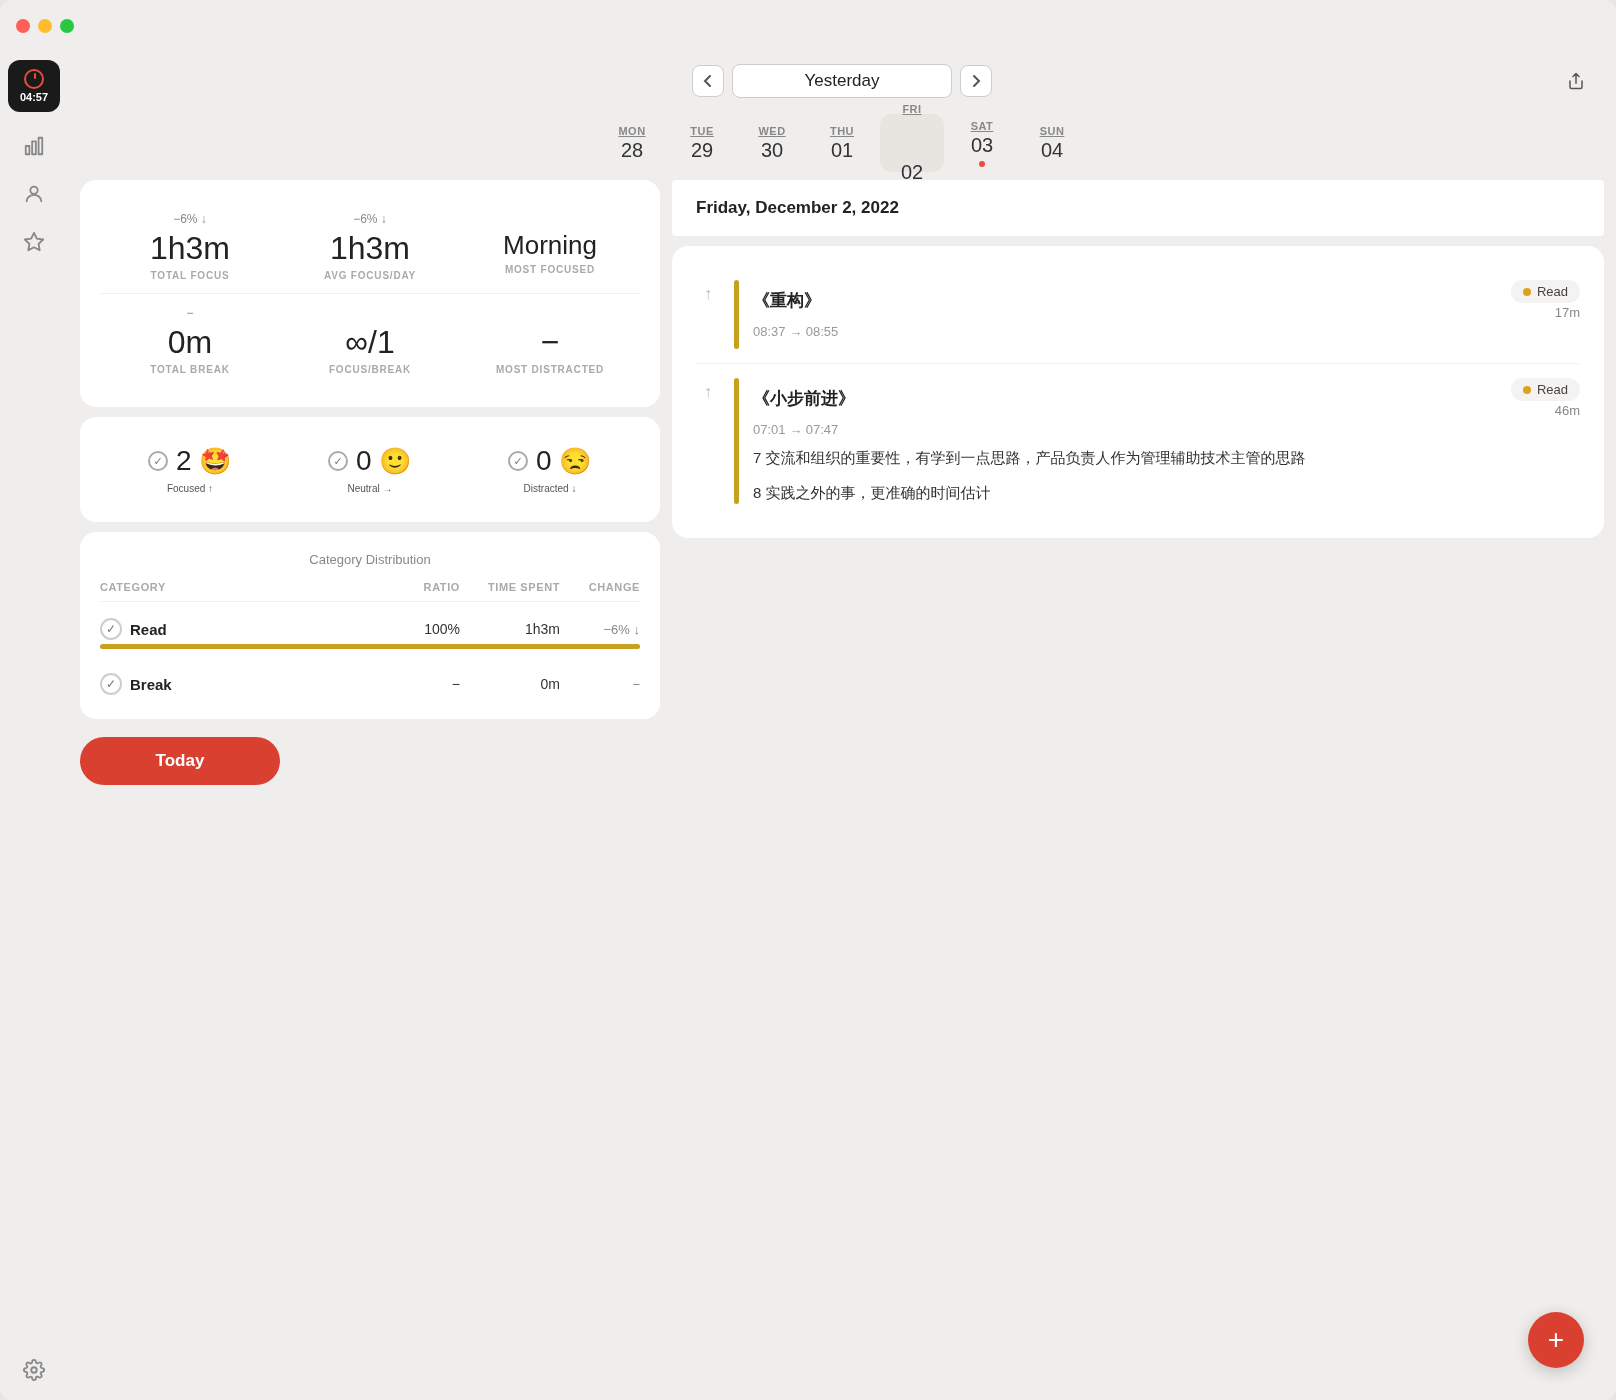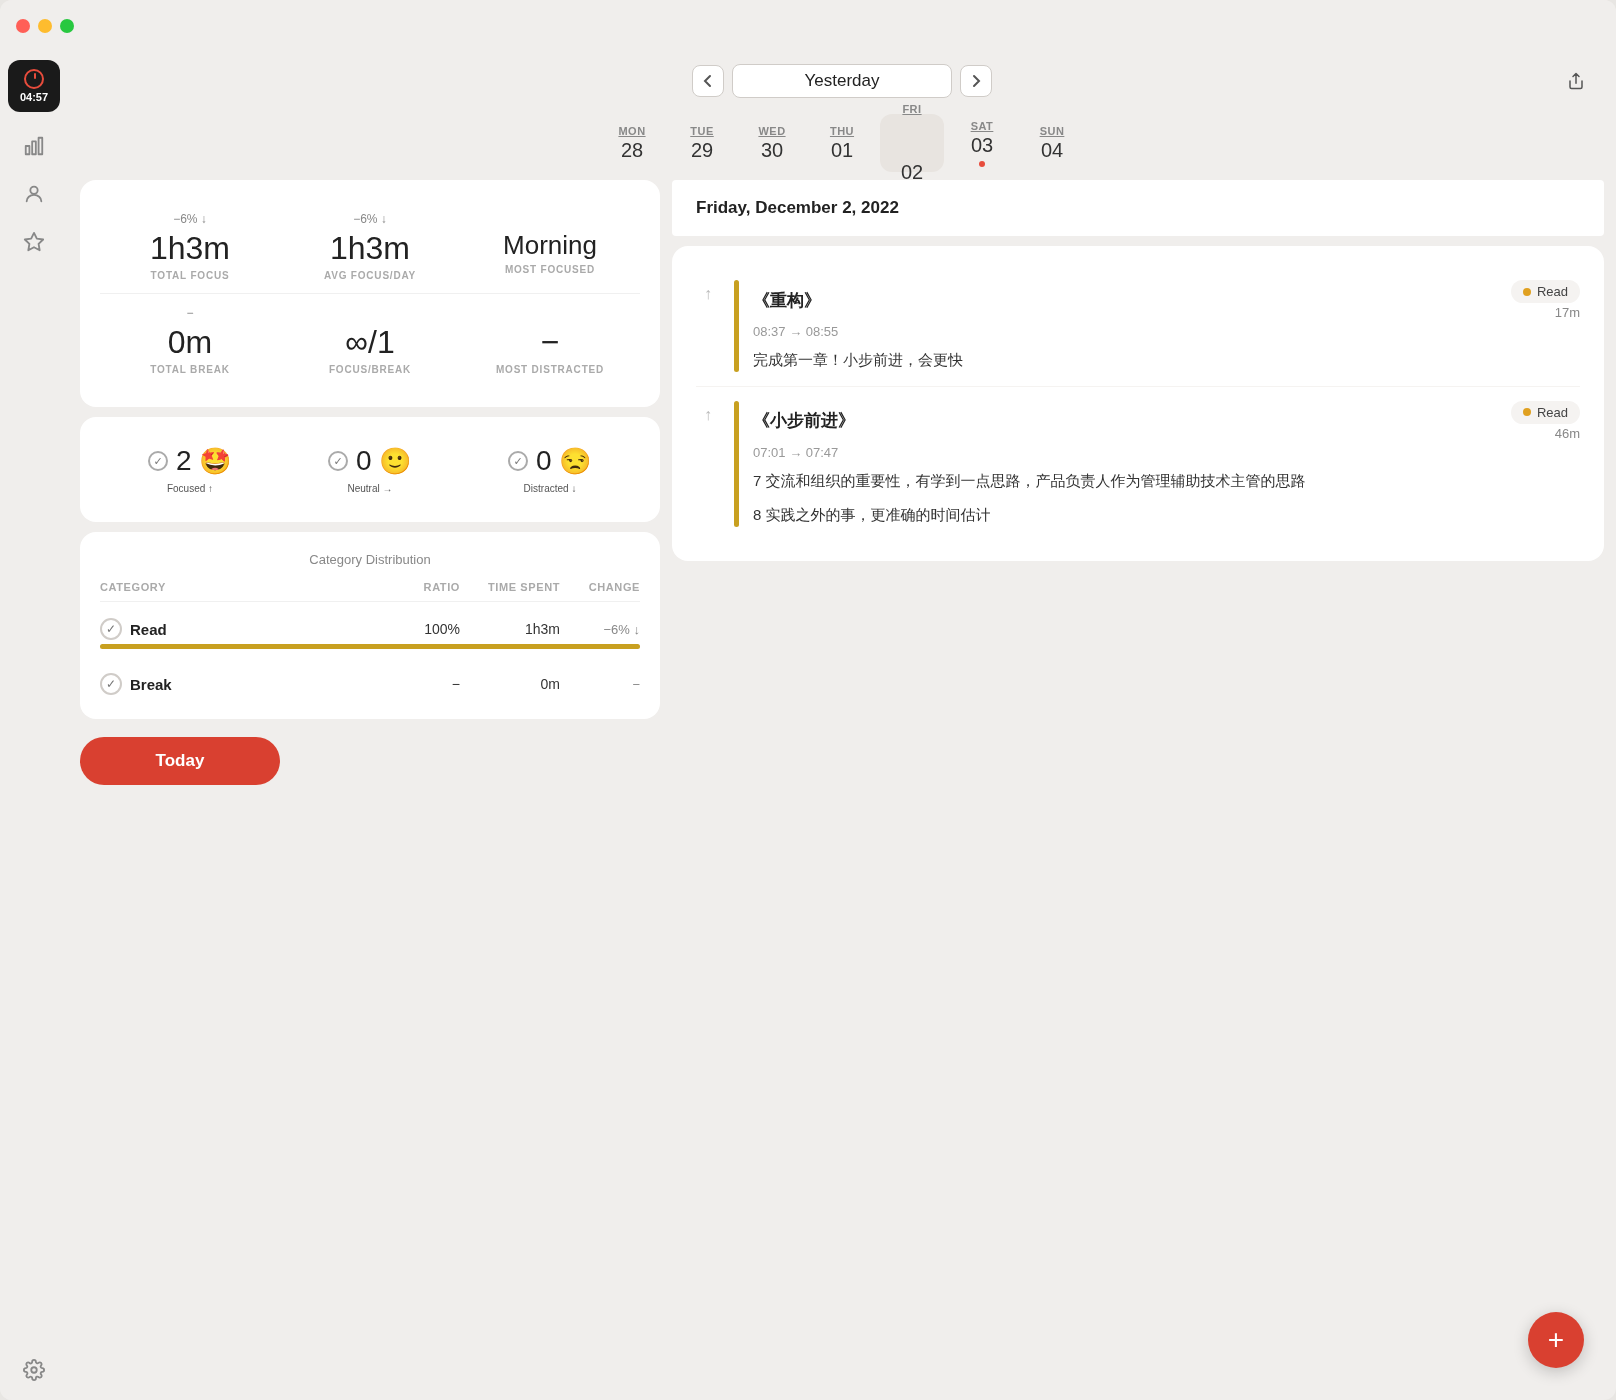--- a/index.html
+++ b/index.html
@@ -812,21 +812,20 @@
                   <span class="session-title">《重构》</span>
                   <div style="display:flex; flex-direction:column; align-items:flex-end;">
                     <div class="session-tag">
                       <div class="session-tag-dot"></div>
                       <span class="session-tag-label">Read</span>
                     </div>
                     <span class="session-duration">17m</span>
                   </div>
                 </div>
                 <div class="session-time">08:37 → 08:55</div>
-                <div class="session-note">完成第一章！小步前进，会更快</div>
               </div>
             </div>
 
             <div class="session-row">
               <div class="session-arrow">↑</div>
               <div class="session-bar"></div>
               <div class="session-content">
                 <div class="session-title-row">
                   <span class="session-title">《小步前进》</span>
                   <div style="display:flex; flex-direction:column; align-items:flex-end;">

